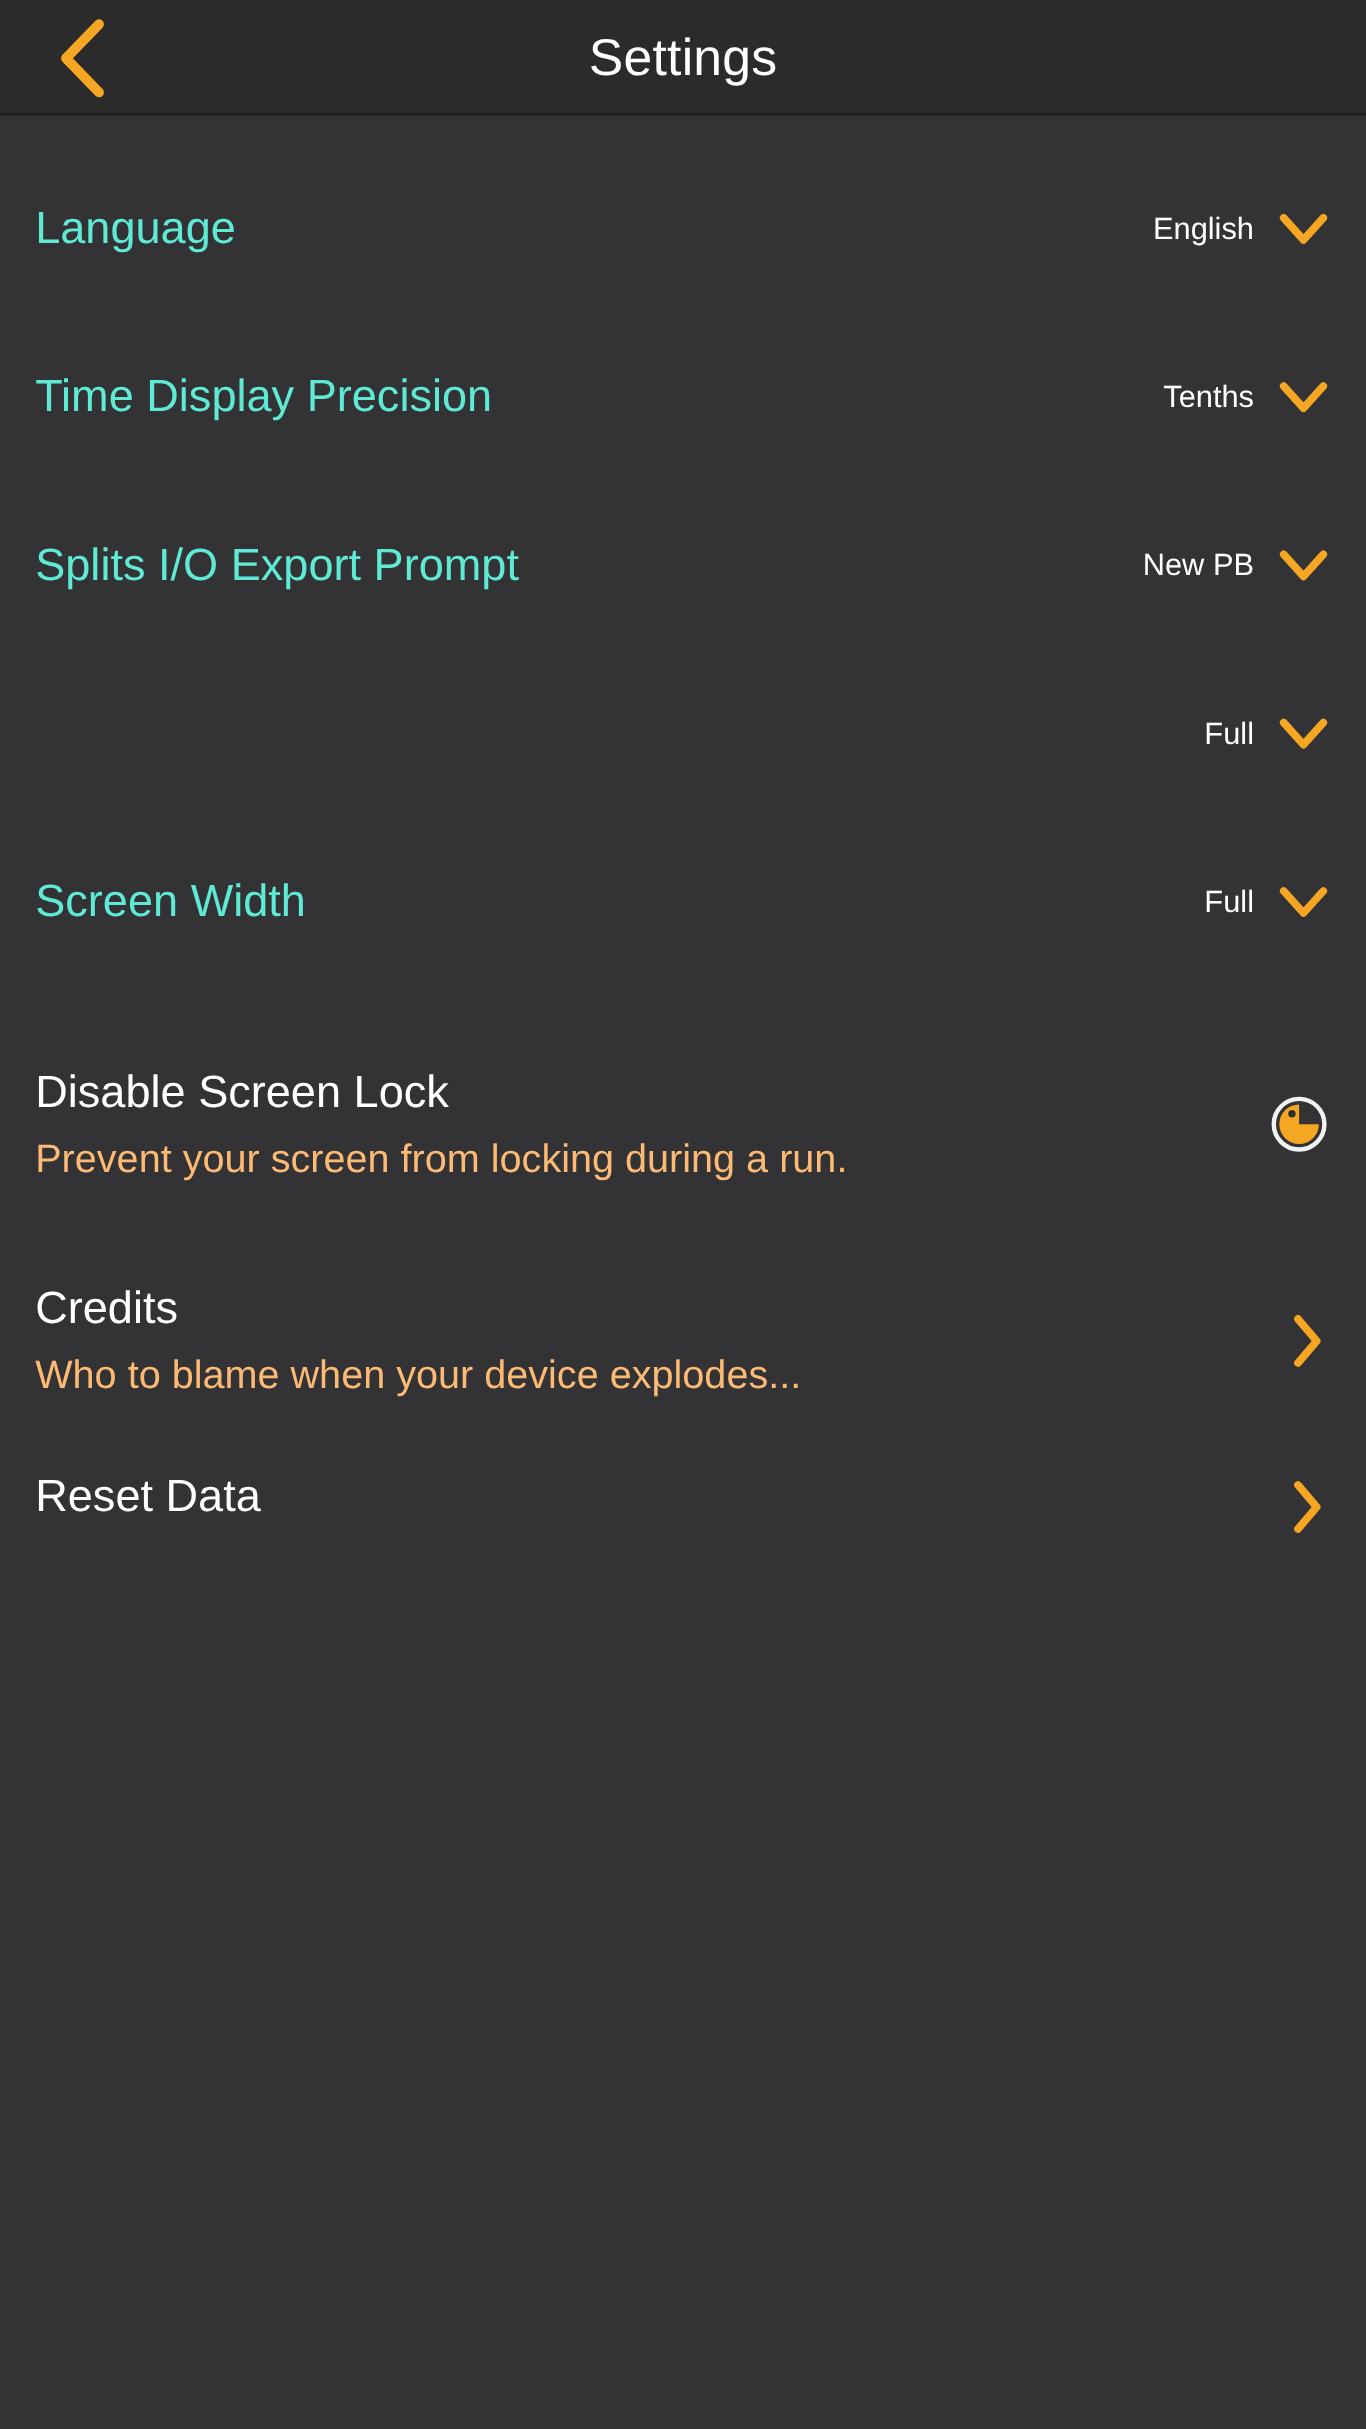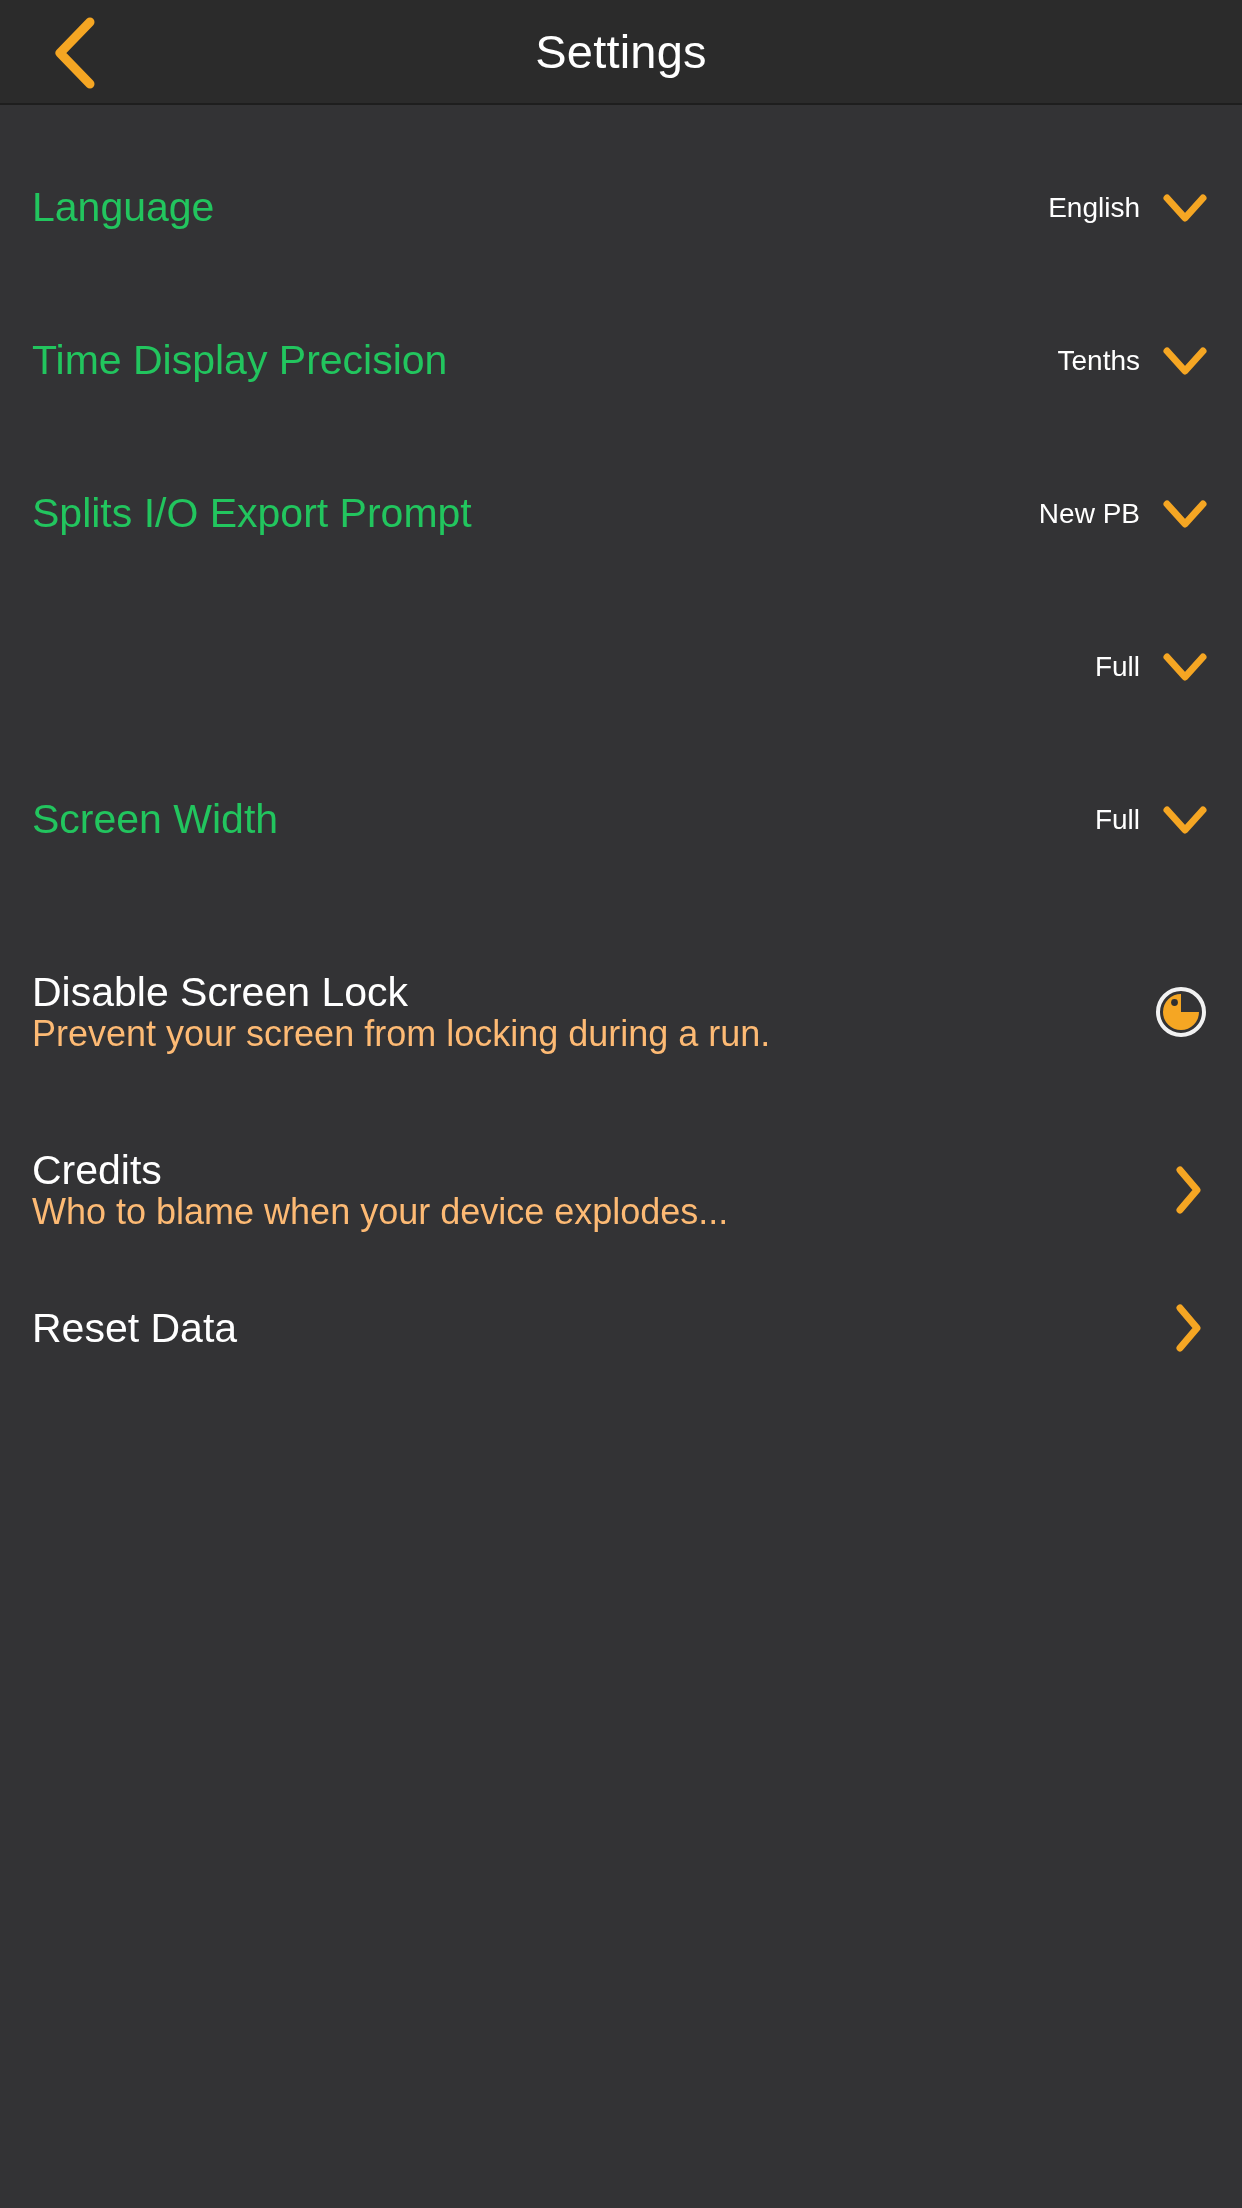--- a/index.html
+++ b/index.html
@@ -35,40 +35,40 @@
   .list { flex:1 1 auto; background:#333335; overflow:hidden; }
 
   .row {
     display:flex; align-items:center;
     padding:0 34px 0 32px;
     position:relative;
   }
   .row.select-row { height:153px; }
 
   .row-label {
-    color:#22c55e; font-size:41px; font-weight:400;
+    color:#5eead4; font-size:41px; font-weight:400;
     white-space:nowrap;
   }
   .row-spacer { flex:1 1 auto; }
   .row-value {
     color:#ffffff; font-size:28px; font-weight:400;
     white-space:nowrap; margin-right:22px;
   }
   .chev-down, .chev-right {
     flex:0 0 auto; display:flex; align-items:center; justify-content:center;
   }
   .chev-down { width:46px; height:46px; }
   .chev-right { width:40px; height:56px; }
 
   
   .row.detail-row {
     height:auto; padding-top:20px; padding-bottom:22px;
     align-items:center;
   }
-  .detail-text { display:flex; flex-direction:column; gap:1px; }
+  .detail-text { display:flex; flex-direction:column; gap:20px; }
   .detail-title { color:#ffffff; font-size:41px; font-weight:400; line-height:1.08; }
   .detail-sub   { color:#fdba74; font-size:36px; font-weight:400; line-height:1.08; }
 
   
   .lock-toggle { width:54px; height:54px; flex:0 0 auto; }
   .lock-toggle svg { display:block; }
 
   .gap-sm { height:26px; }
   .gap-lg { height:54px; }
 </style>

